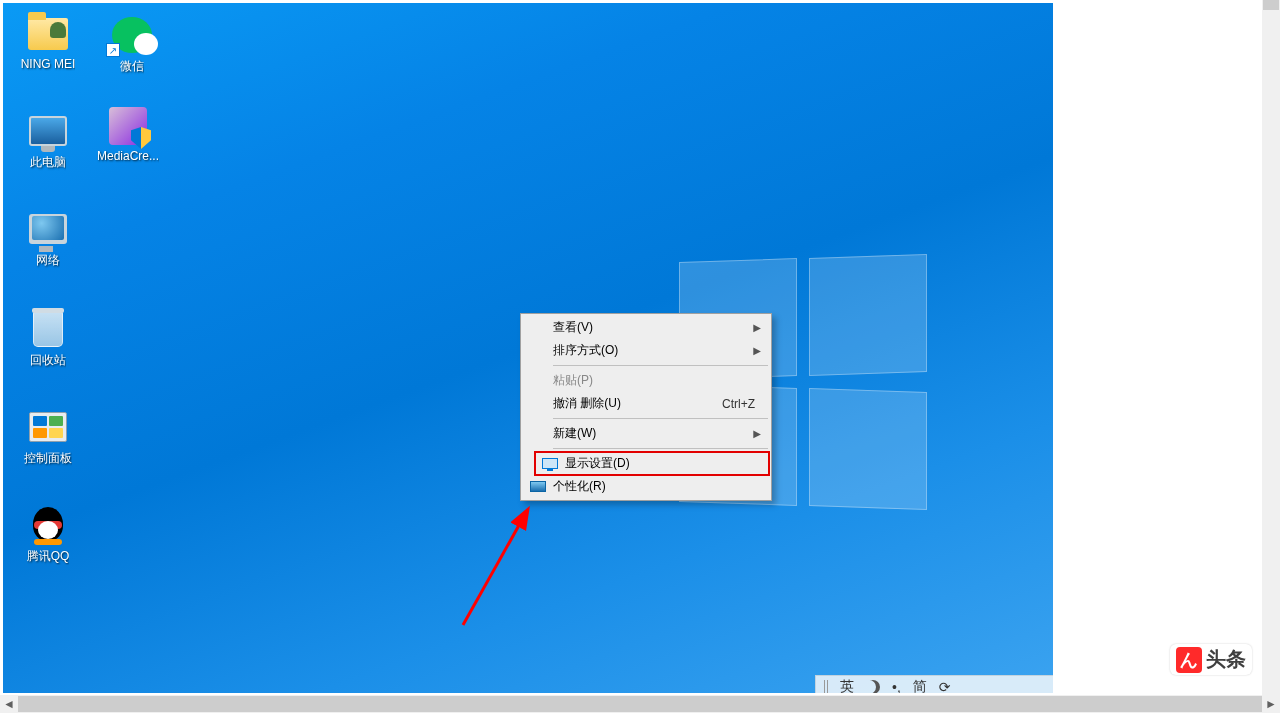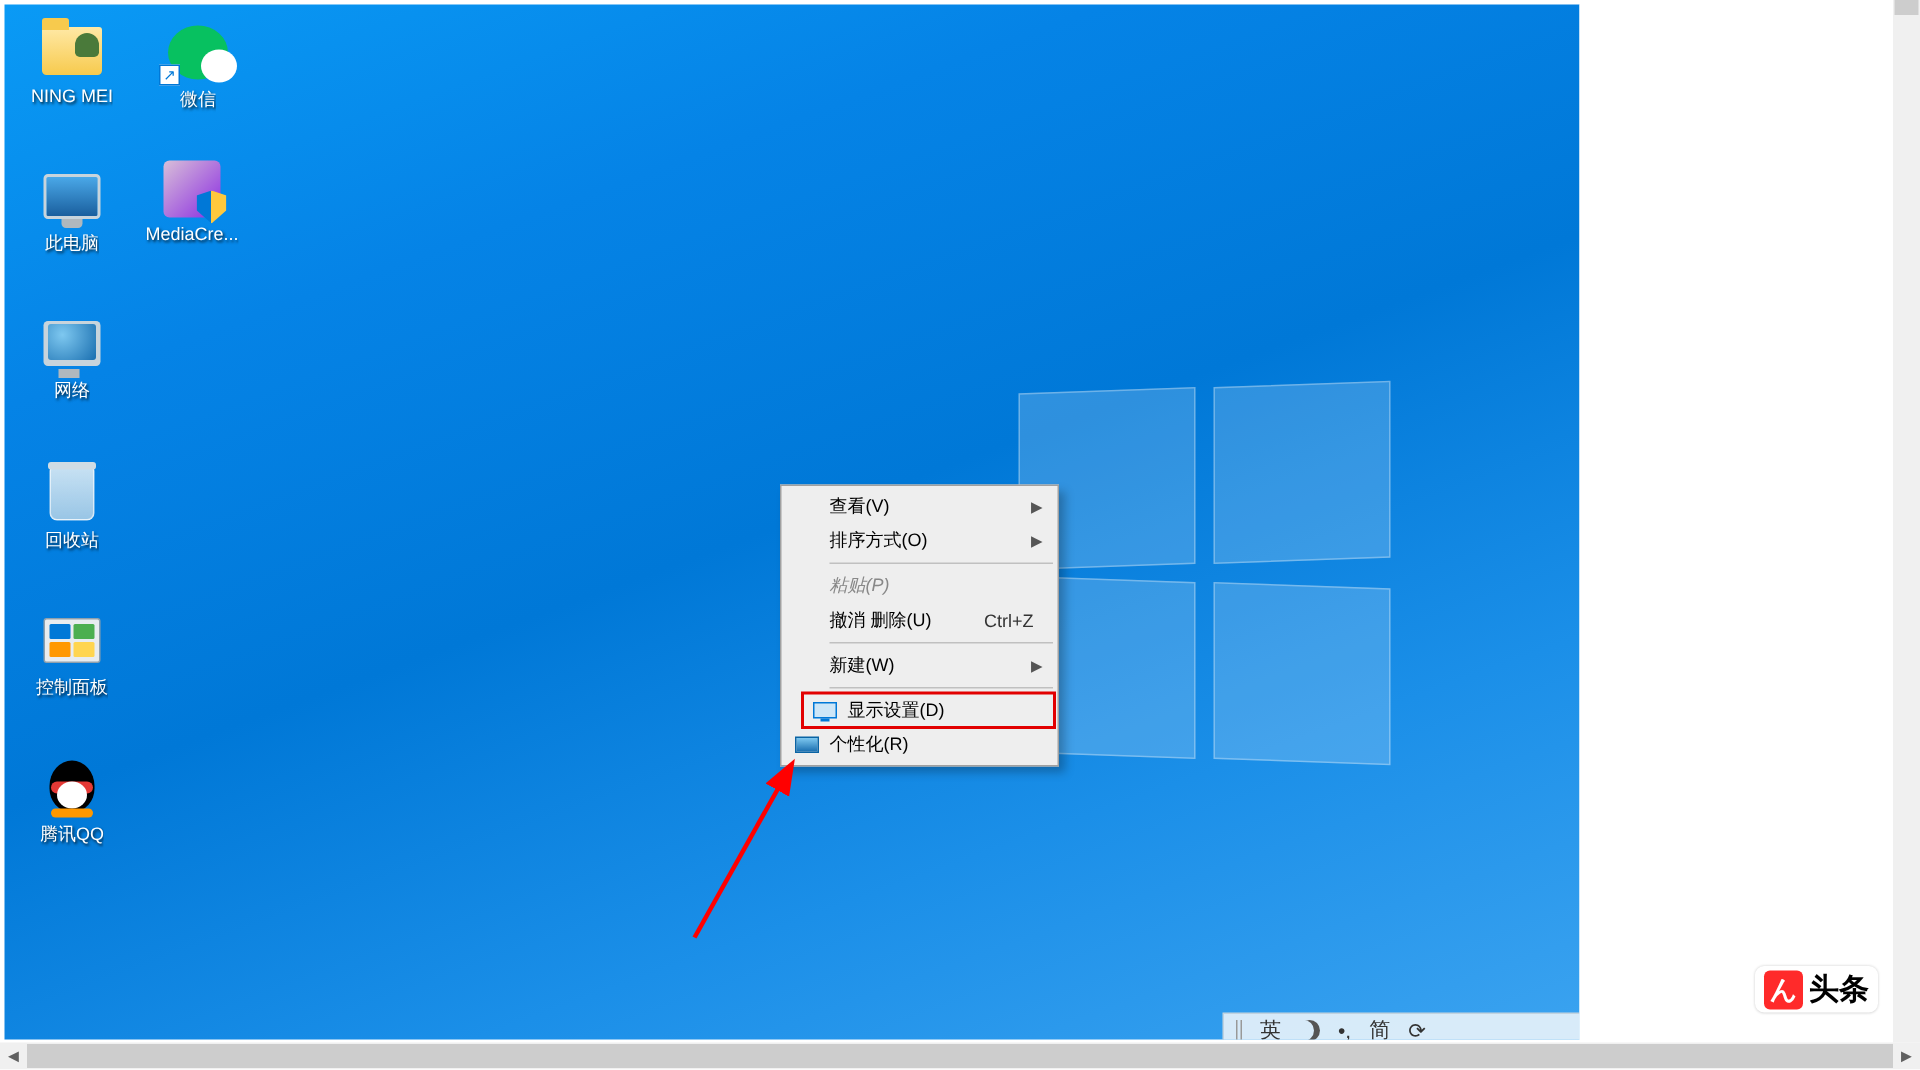--- a/index.html
+++ b/index.html
@@ -290,39 +290,39 @@
       position: absolute;
       left: 1053px;
       top: 3px;
       width: 207px;
       height: 690px;
       background: #fff;
     }
     .context-menu {
       position: absolute;
       left: 517px;
-      top: 320px;
-      width: 186px;
+      top: 310px;
+      width: 252px;
       background: #eeeeee;
       border: 1px solid #a0a0a0;
       box-shadow: 4px 4px 6px rgba(0,0,0,0.25);
       padding: 2px;
       font-size: 12px;
       color: #000;
       text-align: right;
     }
     .menu-item {
       display: flex;
       align-items: center;
       height: 23px;
       padding: 0 18px 0 30px;
       cursor: pointer;
       position: relative;
     }
-    .menu-item.disabled { color: #888; cursor: default; font-style: italic; }
+    .menu-item.disabled { color: #888; cursor: default; }
     .menu-item .arrow-sub {
       position: absolute;
       right: 8px;
       color: #555;
       font-size: 10px;
     }
     .menu-item .shortcut {
       position: absolute;
       right: 14px;
       color: #333;
@@ -424,21 +424,21 @@
       display: flex;
       align-items: center;
       justify-content: center;
       font-size: 18px;
       font-weight: bold;
       margin-right: 4px;
     }
     .watermark .tt-text {
       font-size: 20px;
       font-weight: bold;
-      color: #000000;
+      color: #404040;
     }
     .watermark .author {
       font-size: 26px;
       color: #777;
       letter-spacing: 1px;
     }
   </style>
 </head>
 <body>
 

